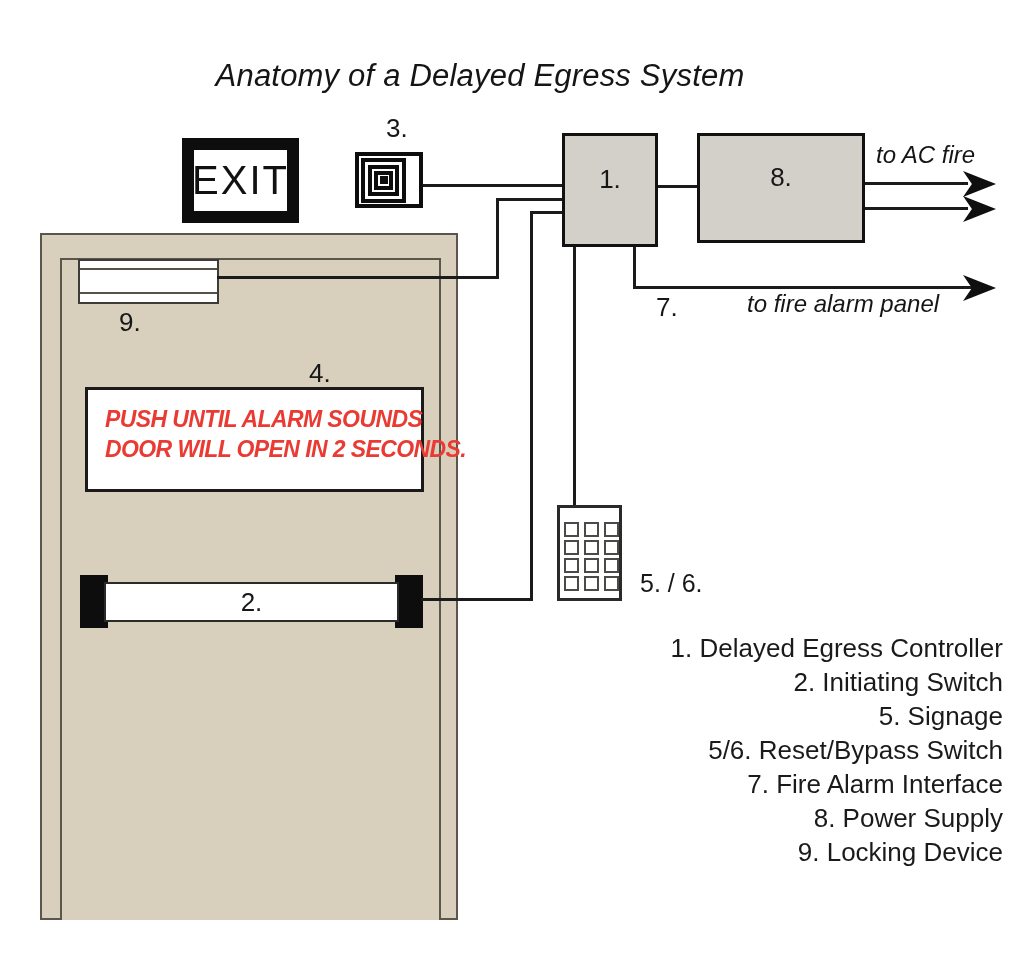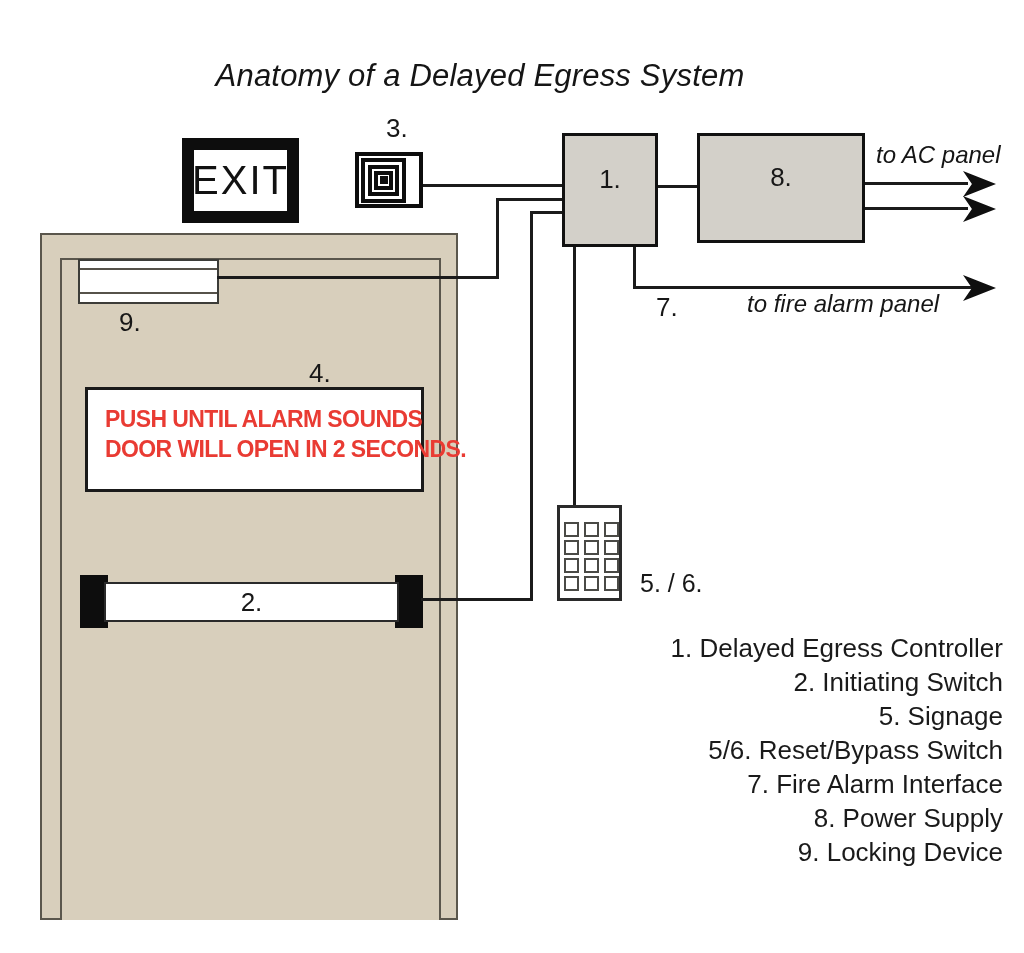--- a/index.html
+++ b/index.html
@@ -43,21 +43,21 @@
   
   #lock{
     left:78px;top:259px;width:141px;height:45px;box-sizing:border-box;
     background:#fff;border:2px solid #3c3c38;
   }
   #lock .lock-line{position:absolute;left:0;width:100%;height:2px;background:#56524a;}
   #lock .l1{top:7px;} #lock .l2{bottom:8px;}
   
   #sign{
     left:85px;top:387px;width:339px;height:105px;box-sizing:border-box;
-    background:#fff;border:3px solid #1a1a1a;padding:14px 12px 0 17px;
+    background:#fff;border:3px solid #1a1a1a;padding:14px 12px 0 17px;font-style:italic;
   }
   .sign-line{font-size:23px;font-weight:bold;color:var(--sign-red);letter-spacing:-0.6px;line-height:30px;white-space:nowrap;}
   
   #bar-cap-left{left:80px;top:575px;width:28px;height:53px;background:#0d0d0d;}
   #bar-cap-right{left:395px;top:575px;width:28px;height:53px;background:#0d0d0d;}
   #push-bar{
     left:104px;top:582px;width:295px;height:40px;box-sizing:border-box;
     background:#fff;border:2px solid #2a2a2a;
     display:flex;align-items:center;justify-content:center;
   }
@@ -193,21 +193,21 @@
     <div class="key"></div>
     <div class="key"></div>
     <div class="key"></div>
     <div class="key"></div>
     <div class="key"></div>
     <div class="key"></div>
     <div class="key"></div>
   </div>
   <div id="lbl-56" class="abs num">5. / 6.</div>
 
-  <div id="annot-ac" class="abs annot">to AC panel</div>
+  <div id="annot-ac" class="abs annot">to AC fire</div>
   <div id="lbl-7" class="abs num">7.</div>
   <div id="annot-fire" class="abs annot">to fire alarm panel</div>
 
   <div id="legend" class="abs">
     <div class="legend-item">1. Delayed Egress Controller</div>
     <div class="legend-item">2. Initiating Switch</div>
     <div class="legend-item">5. Signage</div>
     <div class="legend-item">5/6. Reset/Bypass Switch</div>
     <div class="legend-item">7. Fire Alarm Interface</div>
     <div class="legend-item">8. Power Supply</div>

